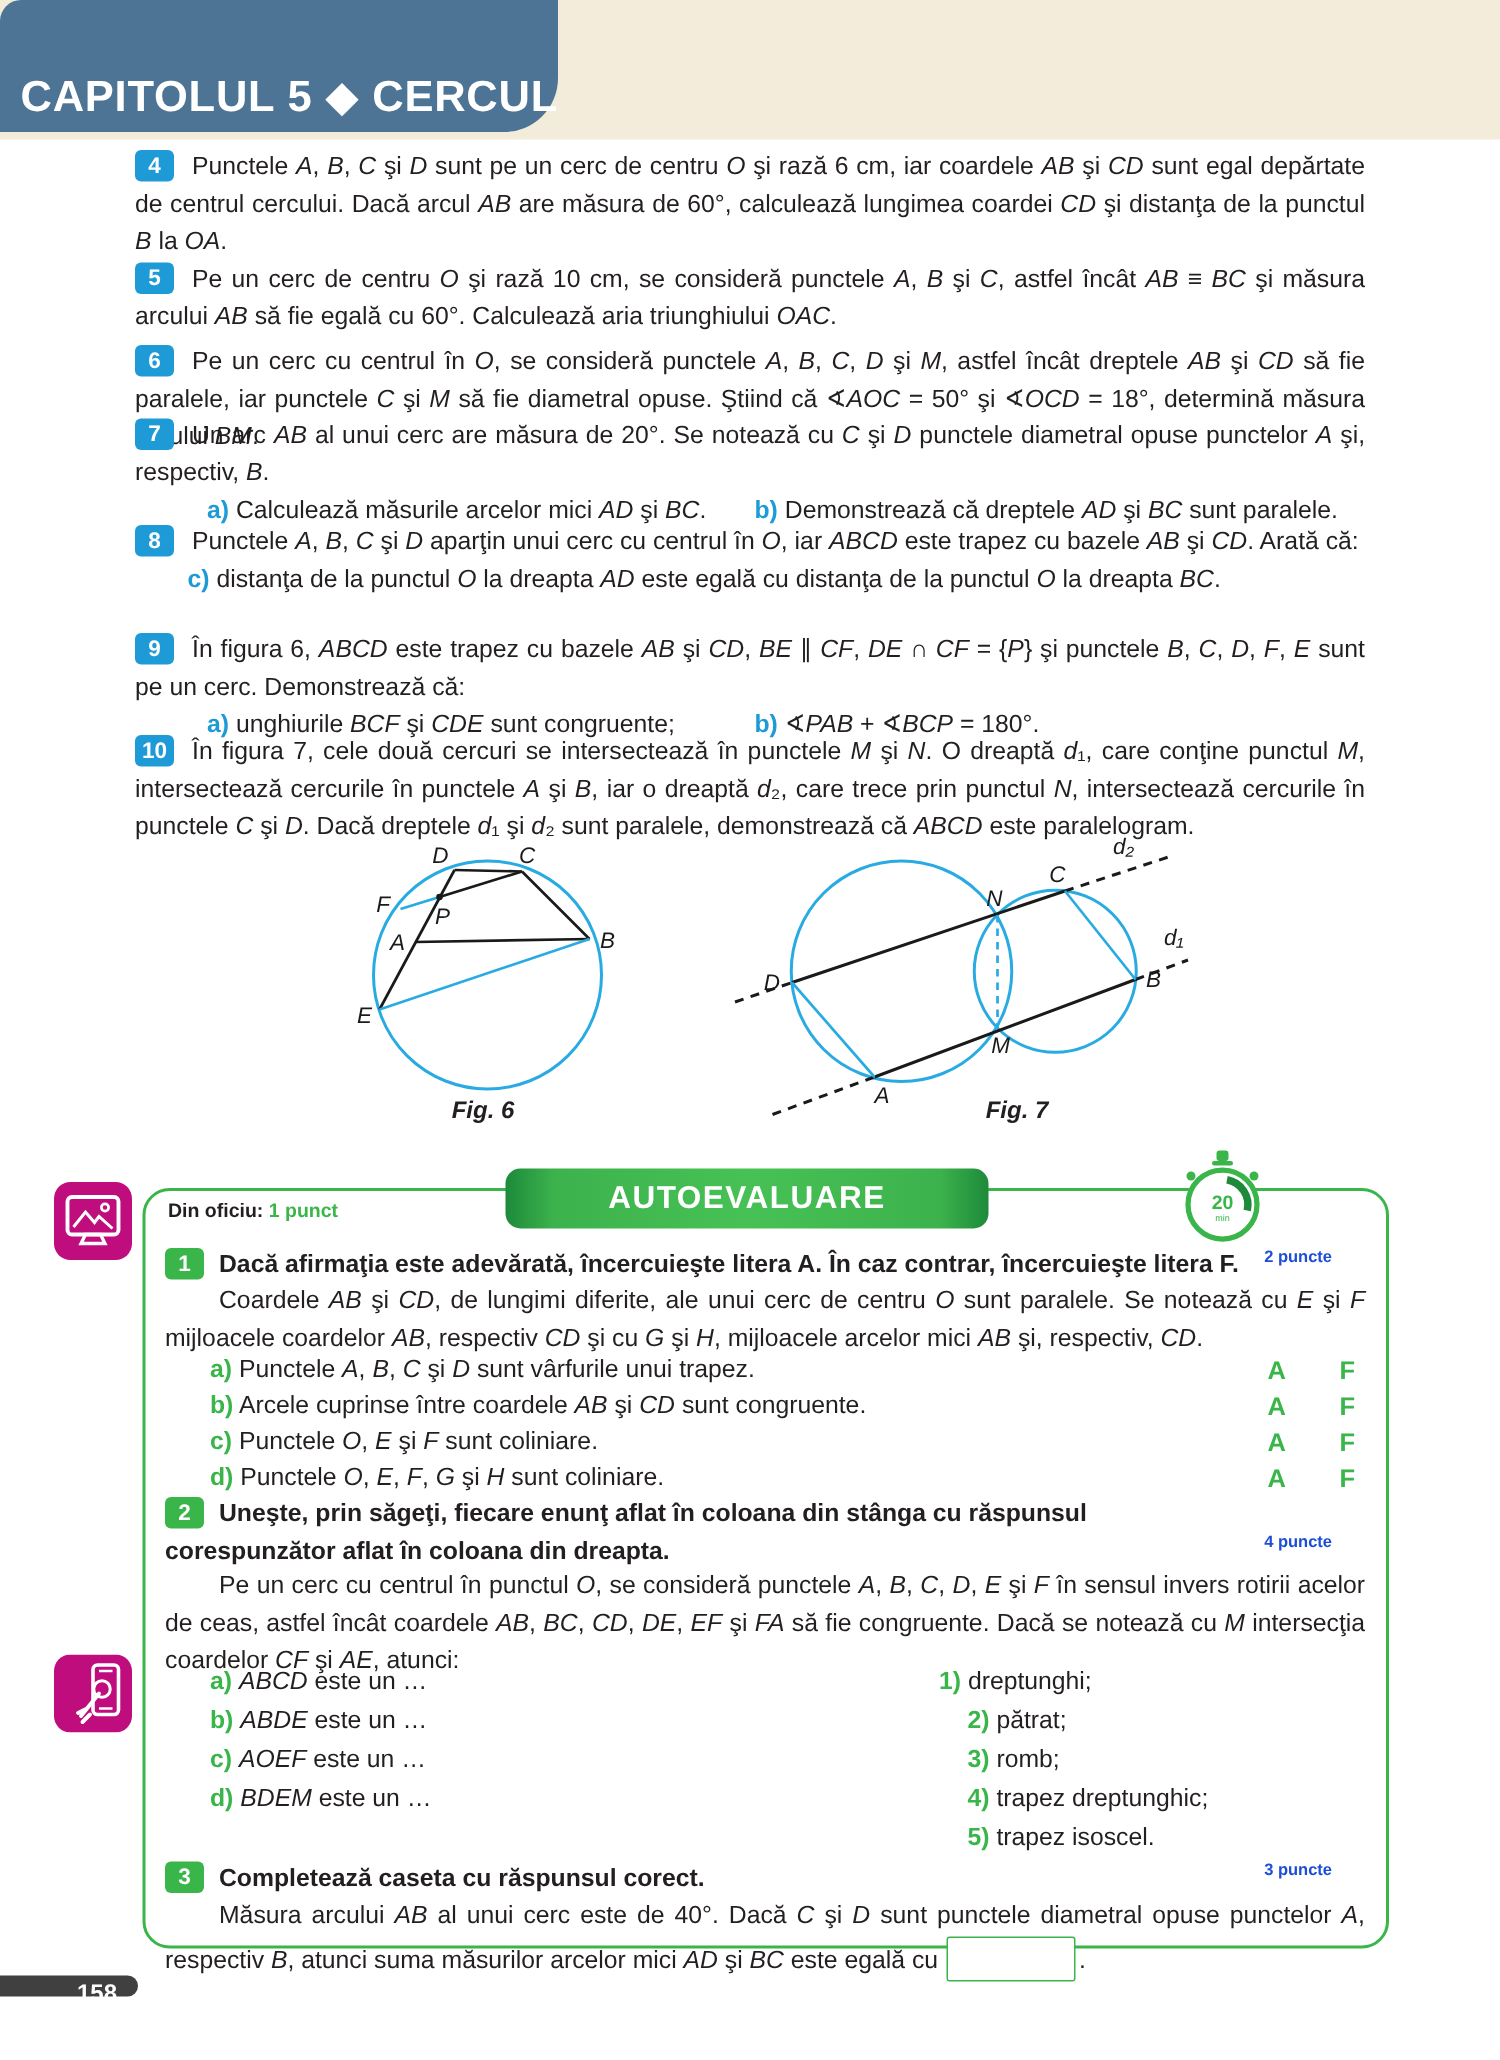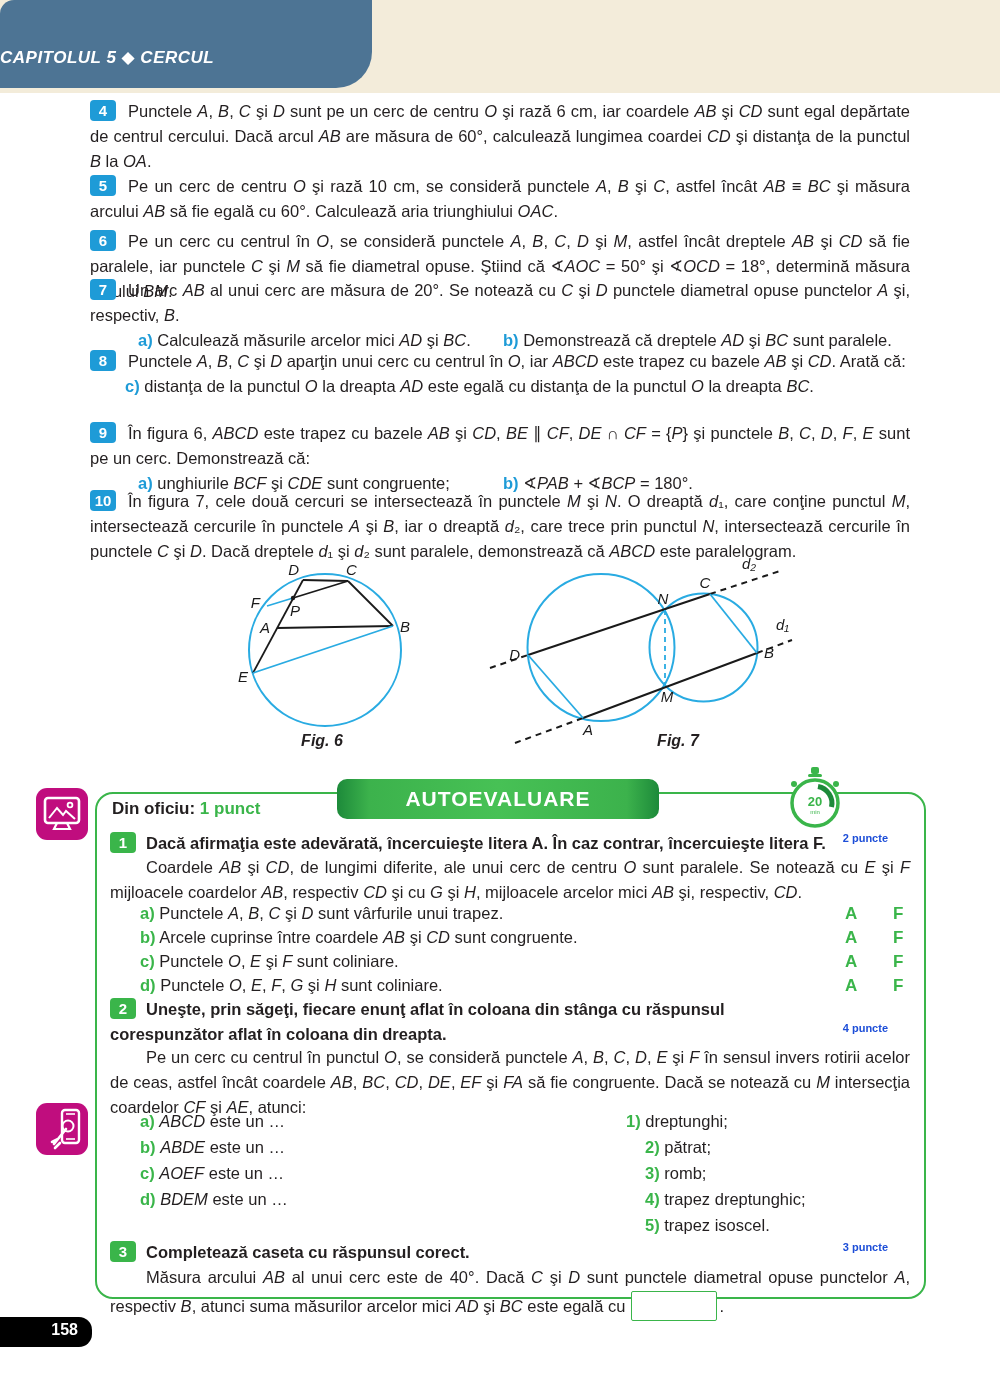--- a/index.html
+++ b/index.html
@@ -2,56 +2,56 @@
 <html><head>
 <meta charset="utf-8">
 <style>
   html,body{margin:0;padding:0;background:#fff;}
   #page{position:relative;width:1000px;height:1373px;background:#ffffff;overflow:hidden;
         font-family:"Liberation Sans","DejaVu Sans",sans-serif;color:#231f20;}
   
   .cream{position:absolute;left:0;top:0;width:1000px;height:93px;background:#f3ecda;}
   .banner{position:absolute;left:0;top:0;width:372px;height:88px;background:#4d7494;
           border-radius:14px 0 36px 0;}
-  .banner-title{position:absolute;left:0;top:47px;width:372px;text-align:left;color:#fff;
-          font-size:17px;font-weight:bold;letter-spacing:.5px;font-style:italic;}
+  .banner-title{position:absolute;left:0;top:47px;width:372px;text-align:right;color:#fff;
+          font-size:29px;font-weight:bold;letter-spacing:.5px;}
   
   .ex{position:absolute;left:90px;width:820px;font-size:16.5px;line-height:25px;text-align:justify;}
   .ex p{margin:0;}
   .nb{display:inline-block;min-width:22px;height:21px;padding:0 2px;background:#1e9bd7;color:#fff;
       border-radius:4px;text-align:center;font-weight:bold;font-size:15px;line-height:21px;
       margin-right:12px;vertical-align:1px;}
   .blu{color:#1e9bd7;font-weight:bold;font-style:normal;}
   .grn{color:#3ab54a;font-weight:bold;font-style:normal;}
   .subrow{display:flex;margin-left:48px;}
   .suba{flex:0 0 365px;}
   .rowc{margin-left:35px;}
   
   .figsvg{position:absolute;}
   .figcap{position:absolute;width:120px;text-align:center;font-size:16px;font-style:italic;font-weight:bold;}
   
   .aebox{position:absolute;left:95px;top:792px;width:827px;height:503px;border:2px solid #3ab54a;
          border-radius:18px;background:#fff;}
   .aebanner{position:absolute;left:337px;top:779px;width:322px;height:40px;border-radius:10px;
          background:linear-gradient(90deg,#1d8a3a 0%,#3cb24c 10%,#47c155 50%,#3cb24c 90%,#1d8a3a 100%);
          color:#fff;text-align:center;font-size:21px;font-weight:bold;letter-spacing:1px;line-height:40px;}
-  .dinoficiu{position:absolute;left:112px;top:799px;font-size:17px;font-weight:bold;}
+  .dinoficiu{position:absolute;left:112px;top:799px;font-size:13px;font-weight:bold;}
   .aehead{position:absolute;left:110px;width:722px;font-size:16.5px;line-height:25px;font-weight:bold;text-align:left;}
   .aebody{position:absolute;left:110px;width:800px;font-size:16.5px;line-height:25px;text-align:justify;text-indent:36px;}
   .gb{display:inline-block;min-width:22px;height:21px;padding:0 2px;background:#3ab54a;color:#fff;
       border-radius:4px;text-align:center;font-weight:bold;font-size:15px;line-height:21px;
       margin-right:10px;vertical-align:1px;}
   .pts{position:absolute;right:112px;color:#1d4ed8;font-weight:bold;font-size:11px;}
   .optrow{position:absolute;left:140px;width:775px;font-size:16.5px;}
   .af{position:absolute;color:#3ab54a;font-weight:bold;font-size:17px;}
   .lrow{position:absolute;font-size:16.5px;}
   .ansbox{display:inline-block;width:84px;height:28px;border:1.5px solid #3ab54a;border-radius:2px;
           background:#fff;vertical-align:-9px;margin:0 2px 0 6px;}
   
-  .pagetab{position:absolute;left:0;top:1317px;width:78px;height:30px;background:#000000;
+  .pagetab{position:absolute;left:0;top:1317px;width:78px;height:14px;background:#404040;
            border-radius:0 13px 13px 0;color:#fff;font-weight:bold;font-size:16px;line-height:25px;
            text-align:right;padding-right:14px;}
   .sideicon{position:absolute;left:36px;width:52px;height:52px;}
   i{font-style:italic;}
 </style>
 </head>
 <body>
 
 <div id="page">
 

